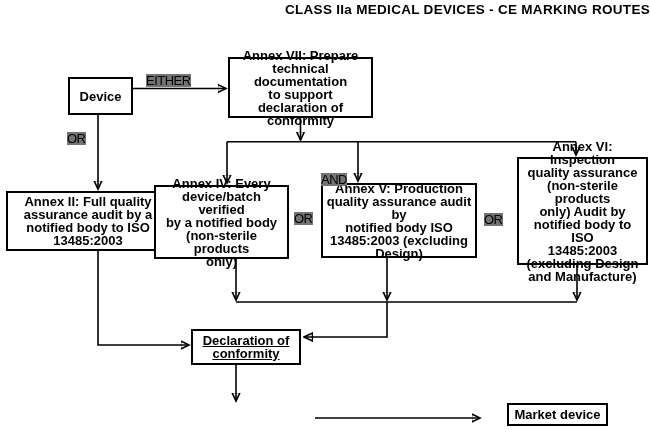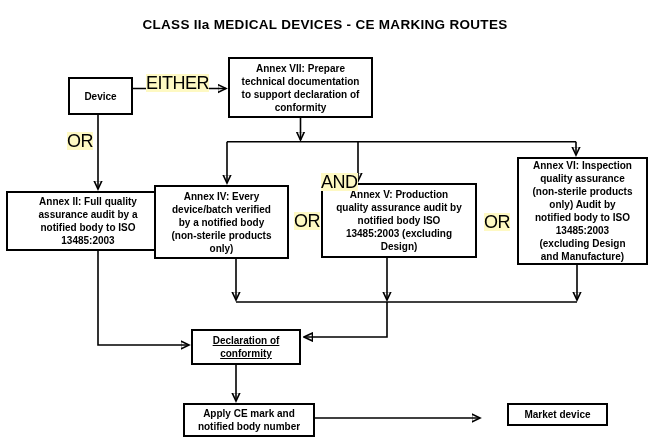--- a/index.html
+++ b/index.html
@@ -7,23 +7,23 @@
     position: relative;
     width: 650px;
     height: 446px;
     background: #ffffff;
     color: #000000;
     font-family: "Liberation Sans", sans-serif;
     overflow: hidden;
   }
   .title {
     position: absolute;
-    top: 17px; left: 0;
+    top: 2px; left: 0;
     width: 650px;
-    text-align: center;
+    text-align: right;
     font-weight: bold;
     font-size: 13.5px;
     letter-spacing: 0.3px;
     z-index: 3;
   }
   .wires {
     position: absolute;
     top: 0; left: 0;
     width: 650px; height: 446px;
     z-index: 1;
@@ -34,41 +34,41 @@
     z-index: 2;
     box-sizing: border-box;
     border: 2px solid #000000;
     background: #ffffff;
     display: flex;
     align-items: center;
     justify-content: center;
     text-align: center;
     white-space: pre-line;
     font-weight: bold;
-    font-size: 10px;
+    font-size: 13px;
     line-height: 13px;
     padding: 1px 2px;
   }
   .node-device      { left: 68px;  top: 77px;  width: 65px;  height: 38px; }
   .node-annex7      { left: 228px; top: 57px;  width: 145px; height: 61px; }
   .node-annex2      { left: 6px;   top: 191px; width: 164px; height: 60px; }
   .node-annex4      { left: 154px; top: 185px; width: 135px; height: 74px; }
   .node-annex5      { left: 321px; top: 183px; width: 156px; height: 75px; }
   .node-annex6      { left: 517px; top: 157px; width: 131px; height: 108px; }
   .node-declaration { left: 191px; top: 329px; width: 110px; height: 36px; text-decoration: underline; }
   .node-applyce     { left: 183px; top: 403px; width: 132px; height: 34px; }
   .node-market      { left: 507px; top: 403px; width: 101px; height: 23px; }
   .flow-label {
     position: absolute;
     z-index: 2;
-    font-size: 18px;
+    font-size: 13px;
     line-height: 1;
     letter-spacing: -0.5px;
     font-weight: normal;
-    background: #fef9c3;
+    background: #737373;
   }
   .label-either  { left: 146px; top: 74px; }
   .label-or-left { left: 67px;  top: 132px; }
   .label-and     { left: 321px; top: 126px; margin-top: 47px; }
   .label-or-mid1 { left: 294px; top: 212px; }
   .label-or-mid2 { left: 484px; top: 213px; }
 </style>
 </head>
 <body>
 
@@ -121,22 +121,20 @@
   <div class="node node-annex6">Annex VI: Inspection
 quality assurance
 (non-sterile products
 only) Audit by
 notified body to ISO
 13485:2003
 (excluding Design
 and Manufacture)</div>
   <div class="node node-declaration">Declaration of
 conformity</div>
-  <div class="node node-applyce">Apply CE mark and
-notified body number</div>
   <div class="node node-market">Market device</div>
 
   <div class="flow-label label-either">EITHER</div>
   <div class="flow-label label-or-left">OR</div>
   <div class="flow-label label-and">AND</div>
   <div class="flow-label label-or-mid1">OR</div>
   <div class="flow-label label-or-mid2">OR</div>
 
 </div>
 

